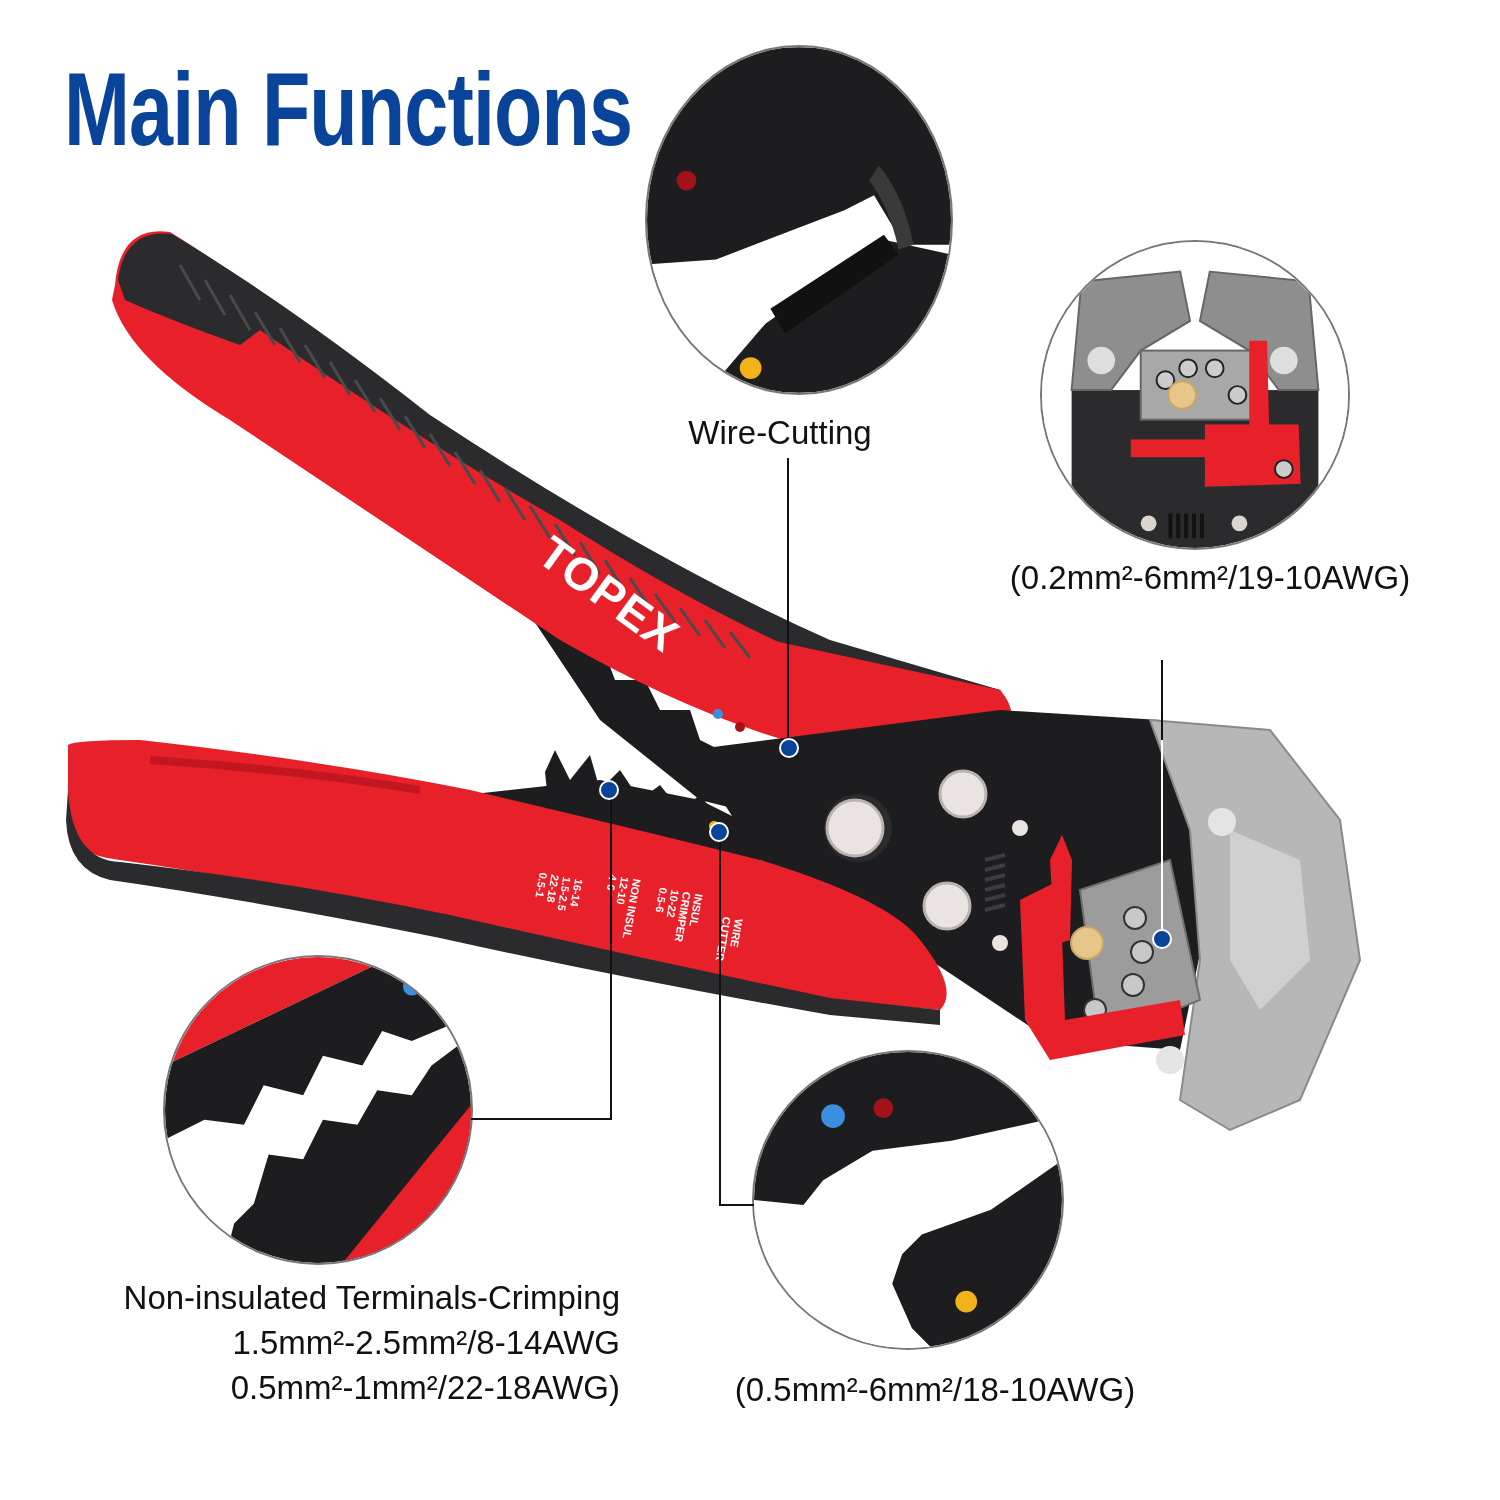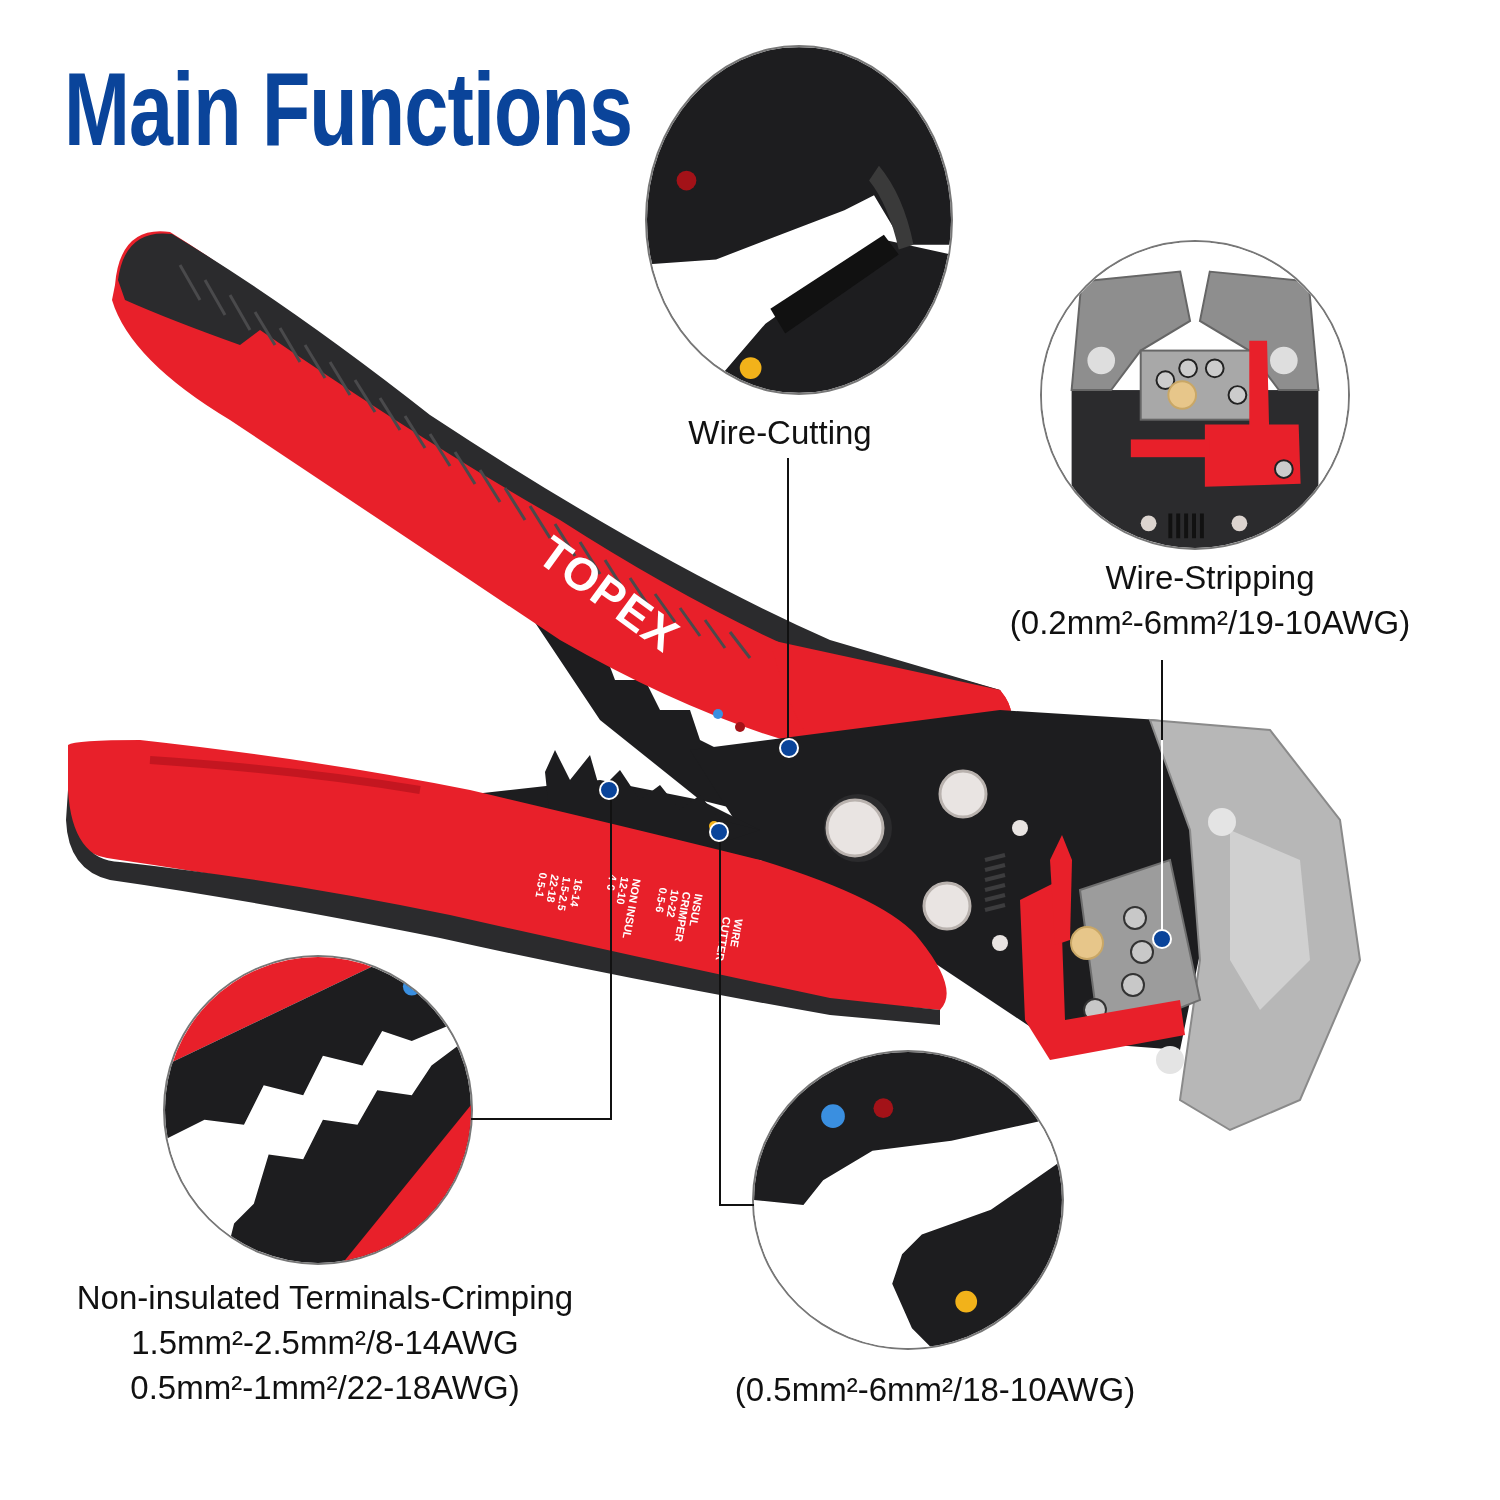--- a/index.html
+++ b/index.html
@@ -206,31 +206,30 @@
   </svg>
 </div>
 
 <div class="label" style="left:670px; top:410px; width:220px;">
   <span class="line">Wire-Cutting</span>
 </div>
 <div class="callout-line" style="left:787px; top:458px; width:2px; height:282px;"></div>
 <div class="dot" style="left:779px; top:738px;"></div>
 
 <div class="label" style="left:975px; top:555px; width:470px;">
-  <span class="line">Wire-Stripping</span>
   <span class="line">(0.2mm²-6mm²/19-10AWG)</span>
 </div>
 <div class="callout-line" style="left:1161px; top:660px; width:2px; height:80px;"></div>
 <div class="callout-line white" style="left:1161px; top:740px; width:2px; height:190px;"></div>
 <div class="dot" style="left:1152px; top:929px;"></div>
 
 <div class="dot" style="left:599px; top:780px;"></div>
 <div class="callout-line" style="left:610px; top:800px; width:2px; height:320px;"></div>
 <div class="callout-line" style="left:471px; top:1118px; width:141px; height:2px;"></div>
-<div class="label" style="left:30px; top:1275px; width:590px;">
+<div class="label" style="left:30px; top:1275px; width:590px;text-align:right;">
   <span class="line">Non-insulated Terminals-Crimping</span>
   <span class="line">1.5mm²-2.5mm²/8-14AWG</span>
   <span class="line">0.5mm²-1mm²/22-18AWG)</span>
 </div>
 
 <div class="dot" style="left:709px; top:822px;"></div>
 <div class="callout-line" style="left:719px; top:842px; width:2px; height:364px;"></div>
 <div class="callout-line" style="left:719px; top:1204px; width:35px; height:2px;"></div>
 <div class="label" style="left:680px; top:1367px; width:510px;">
   <span class="line">(0.5mm²-6mm²/18-10AWG)</span>

